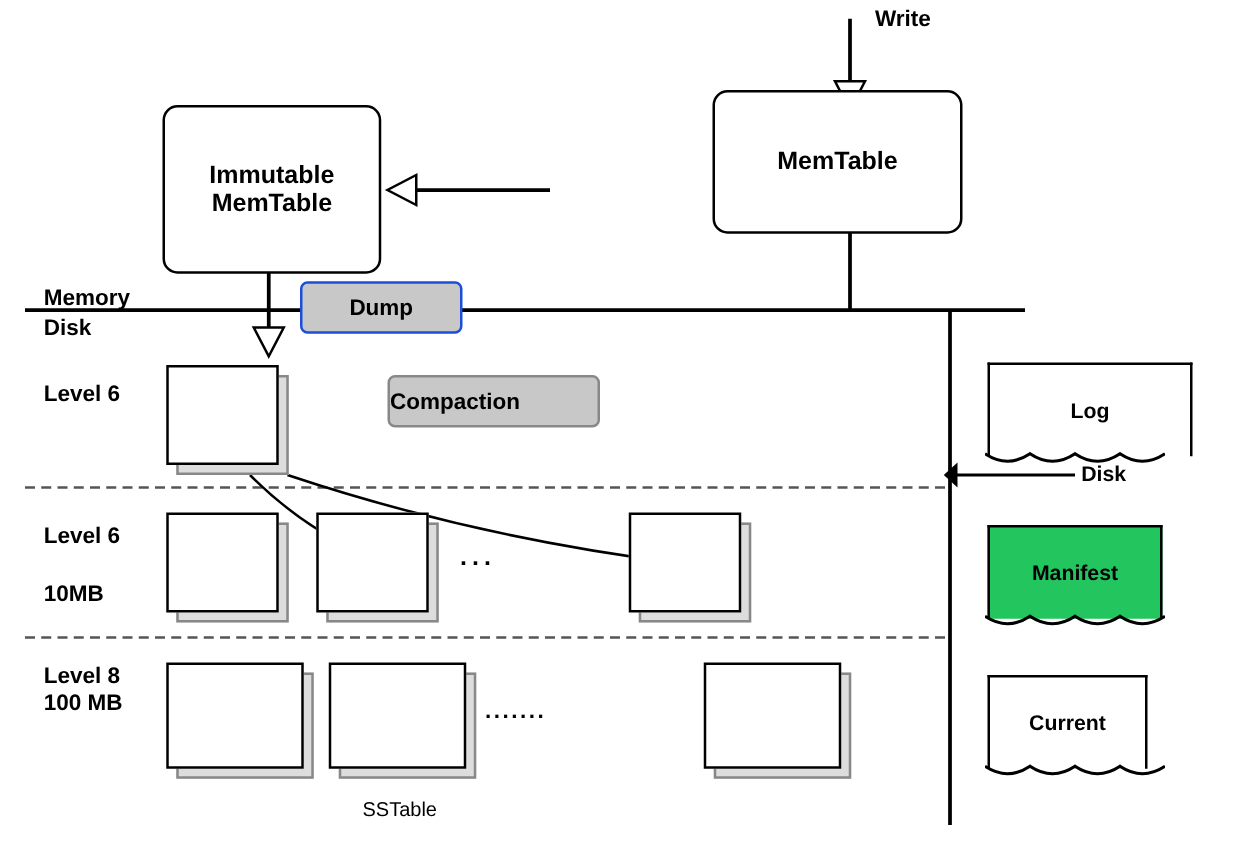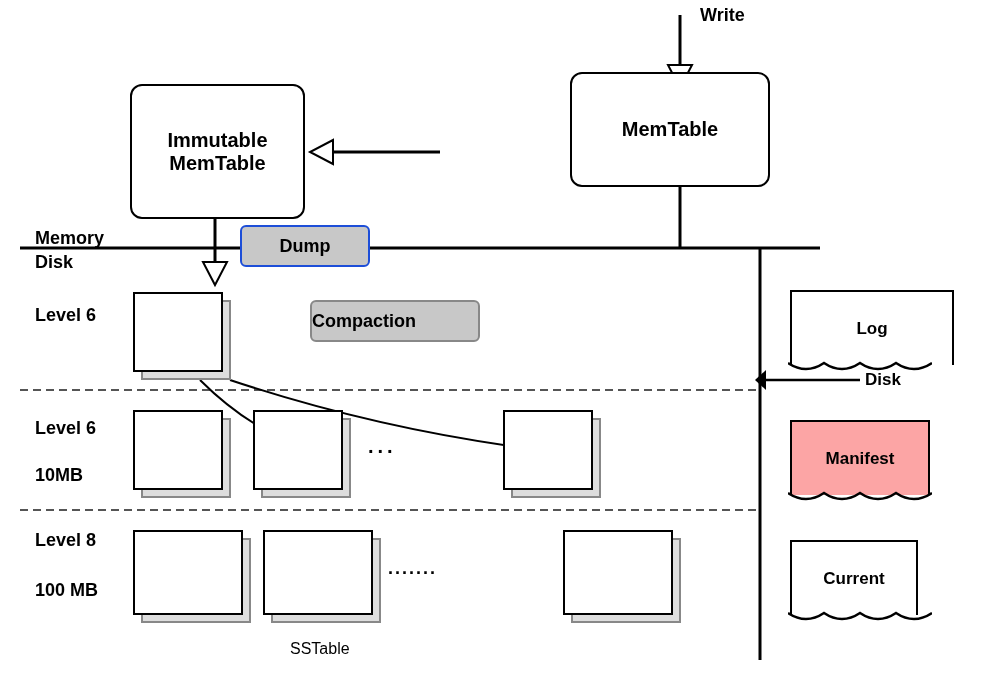--- a/index.html
+++ b/index.html
@@ -156,21 +156,21 @@
   </div>
 
   <div class="compaction-box" style="left:310px; top:300px; width:170px; height:42px;">
     <span>Compaction</span>
   </div>
 
   <div class="label" style="left:35px; top:305px;">Level 6</div>
   <div class="label" style="left:35px; top:418px;">Level 6</div>
   <div class="label" style="left:35px; top:465px;">10MB</div>
   <div class="label" style="left:35px; top:530px;">Level 8</div>
-  <div class="label" style="left:35px; top:552px;margin-top:28px;">100 MB</div>
+  <div class="label" style="left:35px; top:552px;">100 MB</div>
 
   <div style="position:absolute; left:141px; top:300px; width:90px; height:80px; background:#ddd; border:2px solid #888; z-index:0;"></div>
   <div style="position:absolute; left:133px; top:292px; width:90px; height:80px; background:#fff; border:2.5px solid #000; z-index:1;"></div>
 
   <div style="position:absolute; left:141px; top:418px; width:90px; height:80px; background:#ddd; border:2px solid #888; z-index:0;"></div>
   <div style="position:absolute; left:133px; top:410px; width:90px; height:80px; background:#fff; border:2.5px solid #000; z-index:1;"></div>
 
   <div style="position:absolute; left:261px; top:418px; width:90px; height:80px; background:#ddd; border:2px solid #888; z-index:0;"></div>
   <div style="position:absolute; left:253px; top:410px; width:90px; height:80px; background:#fff; border:2.5px solid #000; z-index:1;"></div>
 
@@ -195,21 +195,21 @@
   <div style="position:absolute; left:790px; top:290px; width:164px; height:75px; background:#fff; border:2.5px solid #000; border-bottom:none; z-index:2;">
     <div style="display:flex; align-items:center; justify-content:center; height:100%; font-size:17px; font-weight:bold;">Log</div>
   </div>
 
   <svg style="position:absolute; left:788px; top:361px; width:144px; height:16px; z-index:2;">
     <path d="M0,2 Q18,14 36,2 Q54,14 72,2 Q90,14 108,2 Q126,14 144,2" fill="none" stroke="#000" stroke-width="2.5"></path>
   </svg>
 
   <div style="position:absolute; left:865px; top:370px; font-size:17px; font-weight:bold;">Disk</div>
 
-  <div style="position:absolute; left:790px; top:420px; width:140px; height:75px; background:#fca5a5; border:2.5px solid #000; border-bottom:none; z-index:2;">
+  <div style="position:absolute; left:790px; top:420px; width:140px; height:75px; background:#22c55e; border:2.5px solid #000; border-bottom:none; z-index:2;">
     <div style="display:flex; align-items:center; justify-content:center; height:100%; font-size:17px; font-weight:bold;">Manifest</div>
   </div>
 
   <svg style="position:absolute; left:788px; top:491px; width:144px; height:16px; z-index:2;">
     <path d="M0,2 Q18,14 36,2 Q54,14 72,2 Q90,14 108,2 Q126,14 144,2" fill="none" stroke="#000" stroke-width="2.5"></path>
   </svg>
 
   <div style="position:absolute; left:790px; top:540px; width:128px; height:75px; background:#fff; border:2.5px solid #000; border-bottom:none; z-index:2;">
     <div style="display:flex; align-items:center; justify-content:center; height:100%; font-size:17px; font-weight:bold;">Current</div>
   </div>

